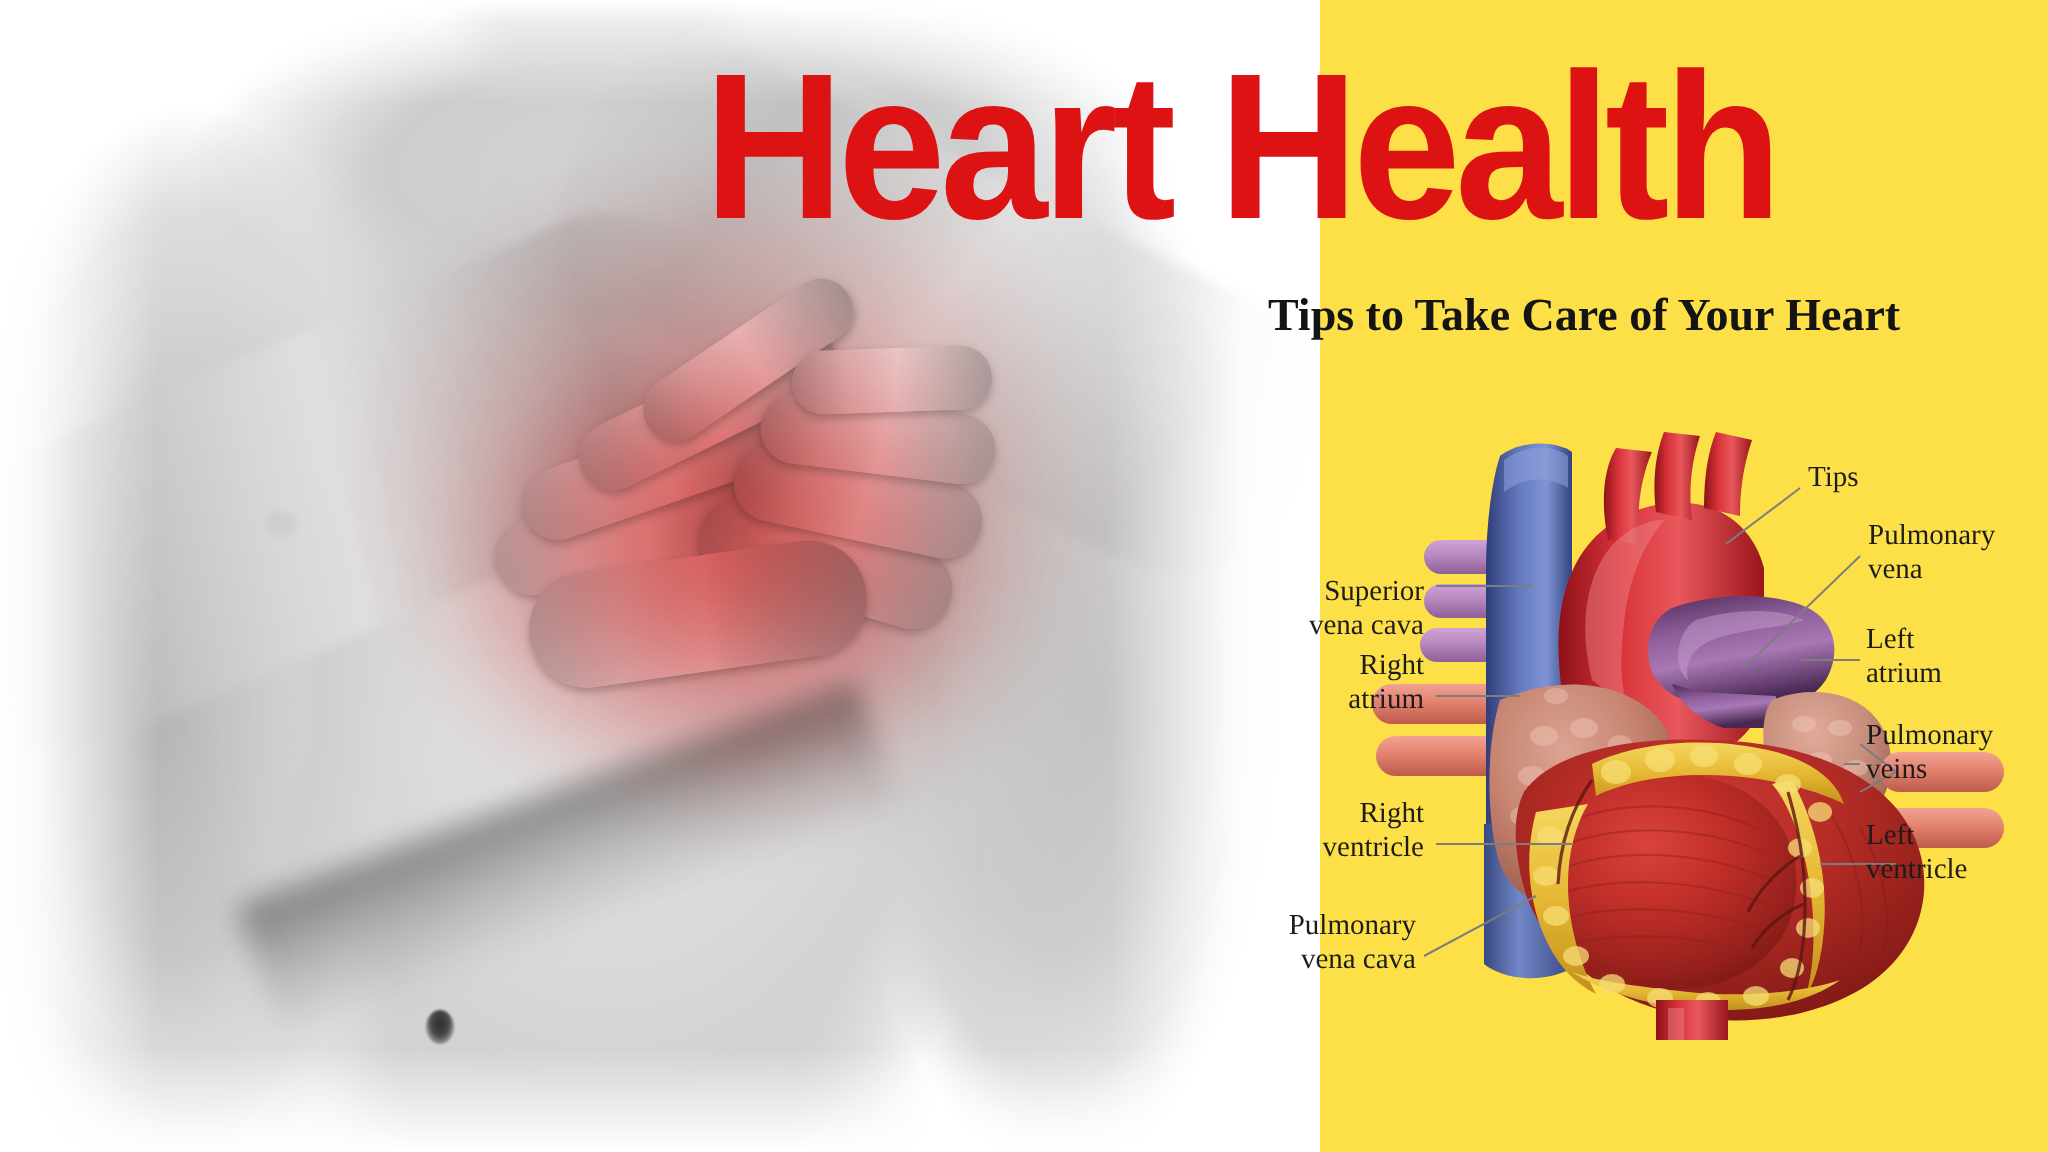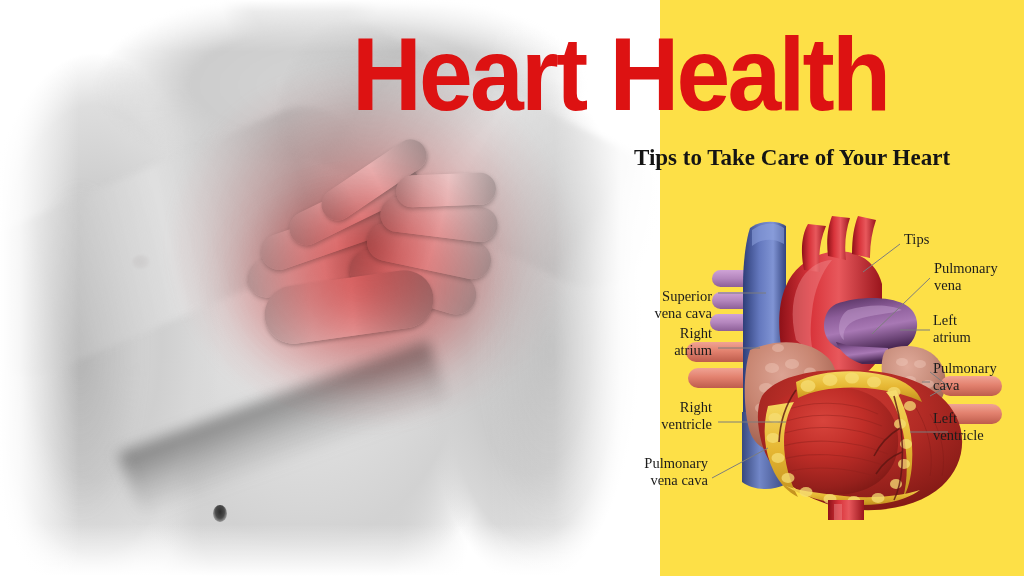--- a/index.html
+++ b/index.html
@@ -469,21 +469,21 @@
       <div>vena</div>
     </div>
 
     <div class="lbl l-align" style="left:333px; top:112px;">
       <div>Left</div>
       <div>atrium</div>
     </div>
 
     <div class="lbl l-align" style="left:333px; top:160px;">
       <div>Pulmonary</div>
-      <div>cava</div>
+      <div>veins</div>
     </div>
 
     <div class="lbl l-align" style="left:333px; top:210px;">
       <div>Left</div>
       <div>ventricle</div>
     </div>
 
   </div>
 </div>
 

